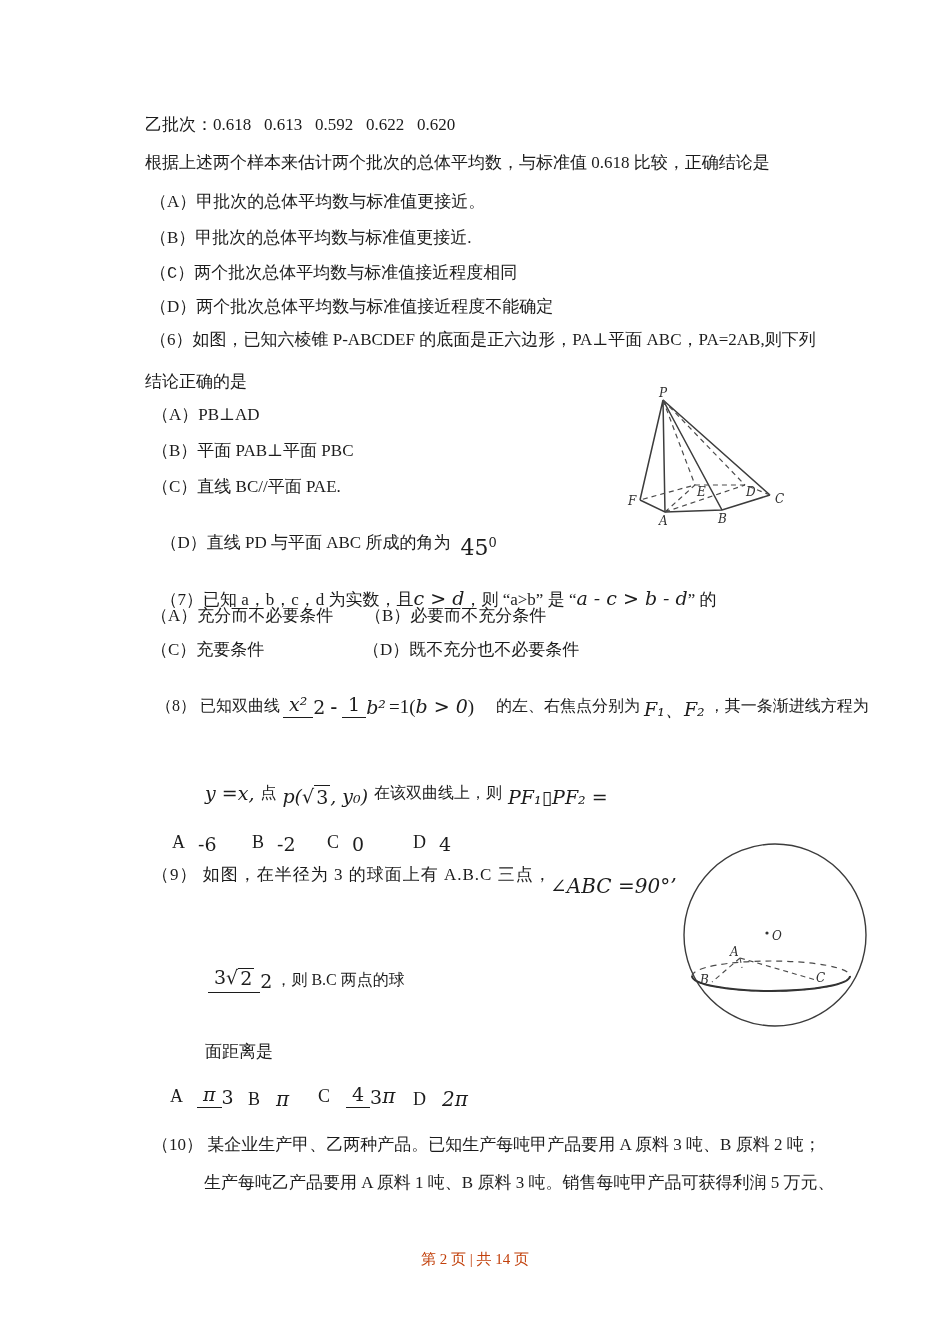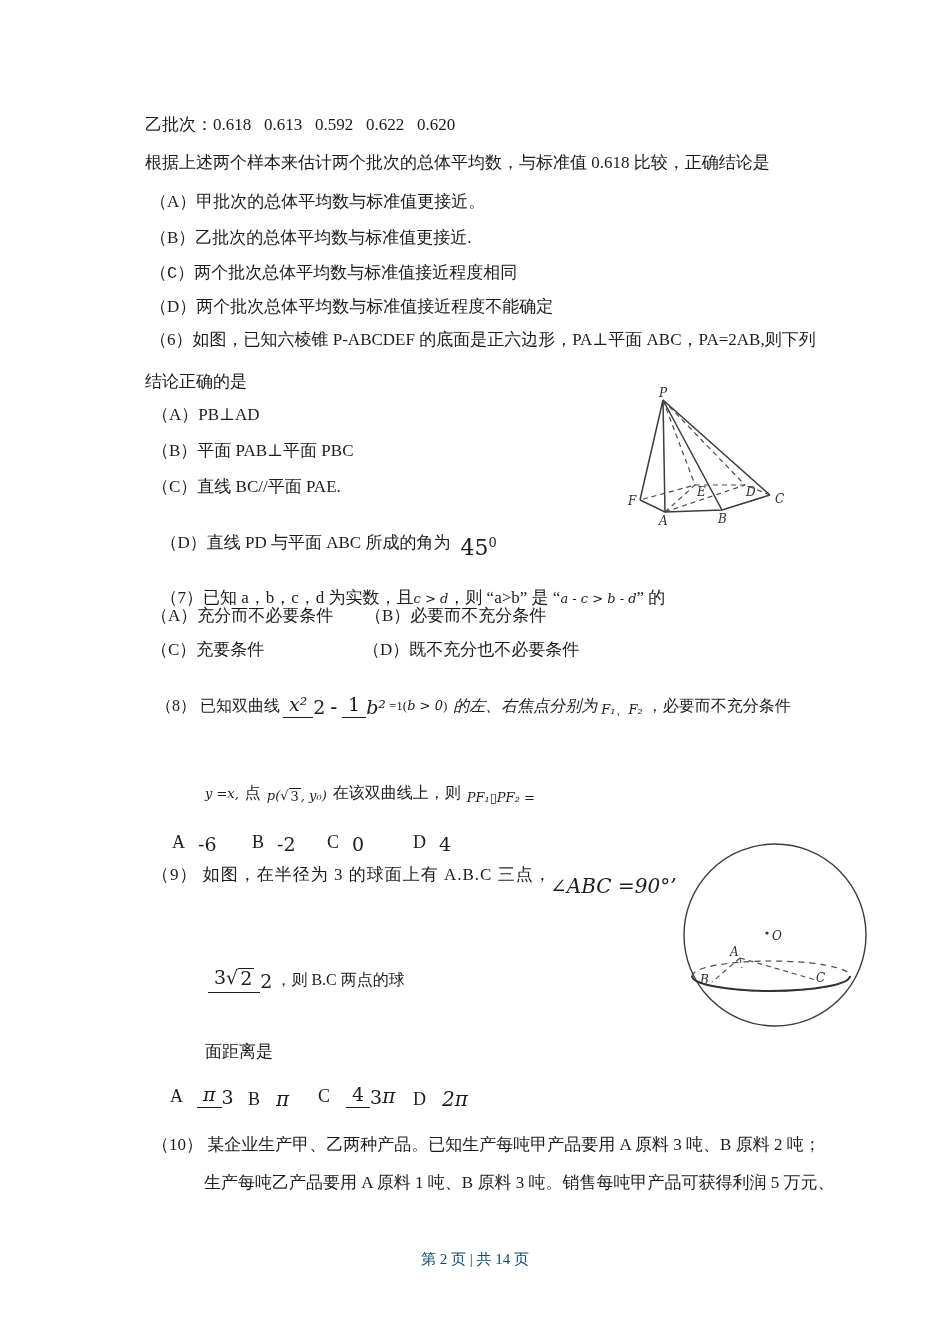--- a/index.html
+++ b/index.html
@@ -4,49 +4,49 @@
 <style>
   html,body{margin:0;padding:0;}
   body{
     width:950px;height:1344px;position:relative;background:#ffffff;
     font-family:"Liberation Serif","DejaVu Serif","DejaVu Sans",serif;
     color:#1c1c1c;overflow:hidden;
   }
   .ln{position:absolute;white-space:pre;font-size:17px;line-height:1.25;}
   .row{position:absolute;display:flex;align-items:center;white-space:pre;}
   .math{font-style:italic;font-family:"DejaVu Serif","DejaVu Sans",serif;}
-  .m19{font-size:13px;}
+  .m19{font-size:19px;}
   .m20{font-size:20px;}
   .frac{display:inline-flex;flex-direction:row;align-items:center;
         margin:0 3px;font-size:19px;line-height:1.05;
         font-family:"DejaVu Serif",serif;}
   .frac .num{border-bottom:1.6px solid #1c1c1c;padding:1px 6px 3px;}
   .frac .den{padding-top:3px;}
   .rad{display:inline-flex;align-items:flex-start;font-style:normal;}
   .rad .rsign{font-style:normal;}
   .rad .rtop{border-top:1.5px solid #1c1c1c;font-style:normal;padding:0 2px;}
   .dropped{position:relative;top:7px;margin-left:10px;font-size:22px;
            font-family:"DejaVu Serif",serif;}
   .dropped sup{font-size:13px;vertical-align:super;}
   .oval{margin-left:13px;position:relative;top:3px;font-size:19px;
         font-family:"DejaVu Serif",serif;}
   .olab{font-size:18px;}
   svg{position:absolute;}
   svg text{font-family:"DejaVu Serif",serif;font-style:italic;
            font-size:12px;fill:#2e2e2e;}
   .footer{position:absolute;left:0;width:950px;text-align:center;
-          font-size:15px;color:#0c4a6e;}
+          font-size:15px;color:#c2410c;}
 </style>
 </head>
 <body>
 
 <div class="ln" style="top:114px;left:145px;">乙批次：0.618   0.613   0.592   0.622   0.620</div>
 <div class="ln" style="top:152px;left:145px;">根据上述两个样本来估计两个批次的总体平均数，与标准值 0.618 比较，正确结论是</div>
 <div class="ln" style="top:191px;left:150px;">（A）甲批次的总体平均数与标准值更接近。</div>
-<div class="ln" style="top:227px;left:150px;">（B）乙批次的总体平均数与标准值更接近.</div>
+<div class="ln" style="top:227px;left:150px;">（B）甲批次的总体平均数与标准值更接近.</div>
 <div class="ln" style="top:263px;left:150px;font-family:Liberation Mono, monospace;">（C）两个批次总体平均数与标准值接近程度相同</div>
 <div class="ln" style="top:296px;left:150px;">（D）两个批次总体平均数与标准值接近程度不能确定</div>
 
 <div class="ln" style="top:329px;left:150px;">（6）如图，已知六棱锥 P-ABCDEF 的底面是正六边形，PA⊥平面 ABC，PA=2AB,则下列</div>
 <div class="ln" style="top:371px;left:145px;">结论正确的是</div>
 <div class="ln" style="top:404px;left:152px;">（A）PB⊥AD</div>
 <div class="ln" style="top:440px;left:152px;">（B）平面 PAB⊥平面 PBC</div>
 <div class="ln" style="top:476px;left:152px;">（C）直线 BC//平面 PAE.</div>
 <div class="ln" style="top:506px;left:152px;">
   <span>（D）直线 PD 与平面 ABC 所成的角为</span><span class="dropped"><span>45</span><sup>0</sup></span>
@@ -78,23 +78,23 @@
 <div class="ln" style="top:605px;left:365px;">（B）必要而不充分条件</div>
 <div class="ln" style="top:639px;left:151px;">（C）充要条件</div>
 <div class="ln" style="top:639px;left:328px;margin-left:35px;">（D）既不充分也不必要条件</div>
 
 <div class="row" style="top:676px;left:156px;height:60px;">
   <span>（8） 已知双曲线</span>
   <span class="frac"><span class="num math">x²</span><span class="den">2</span></span>
   <span class="m20" style="font-weight:bold;margin:0 2px;">-</span>
   <span class="frac"><span class="num">1</span><span class="den math">b²</span></span>
   <span class="m19"><span>=1(</span><span class="math">b &gt; 0</span><span>)</span></span>
-  <span style="margin-left:6px;font-style:italic;">的左、右焦点分别为</span>
+  <span style="margin-left:22px;">的左、右焦点分别为</span>
   <span class="math m19" style="position:relative;top:4px;margin:10px 4px;">F₁、F₂</span>
-  <span>，必要而不充分条件</span>
+  <span>，其一条渐进线方程为</span>
 </div>
 <div class="row" style="top:772px;left:205px;height:42px;">
   <span class="math m19">y =x,</span>
   <span style="margin:0 6px;">点</span>
   <span class="math m19" style="position:relative;top:3px;"><span>p(</span><span class="rad"><span class="rsign">√</span><span class="rtop">3</span></span><span>, y₀)</span></span>
   <span style="margin:0 6px;">在该双曲线上，则</span>
   <span class="math m19" style="position:relative;top:4px;">PF₁▯PF₂ =</span>
 </div>
 <div>
   <span class="ln olab" style="top:830px;left:172px;"><span>A</span><span class="oval">-6</span></span>

